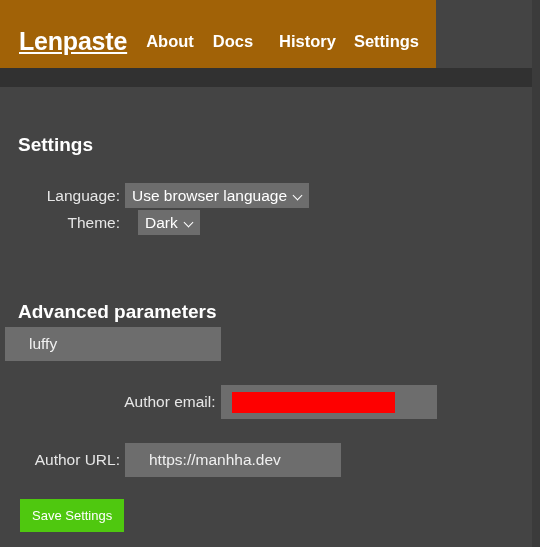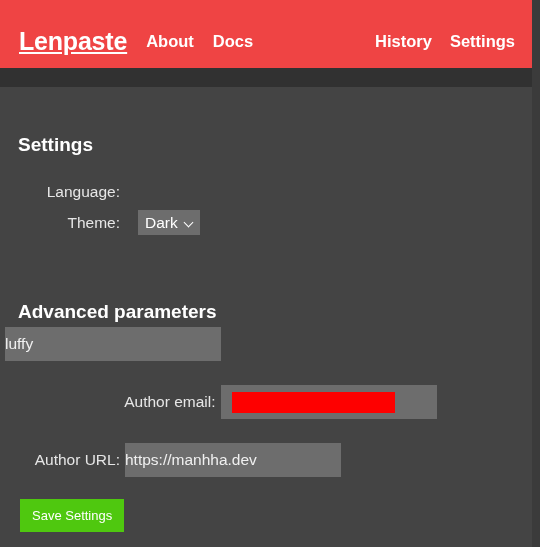--- a/index.html
+++ b/index.html
@@ -15,22 +15,22 @@
     color: #e8e8e8;
     position: relative;
   }
 
   
   #page-root { width: 540px; height: 547px; position: relative; }
 
   .header-bar {
     position: absolute;
     left: 0; top: 0;
-    width: 532px; height: 68px;
-    background: #ef4444;
+    width: 436px; height: 68px;
+    background: #a16207;
     display: flex;
     align-items: center;
     padding: 14px 17px 0 19px;
   }
   .brand {
     font-size: 25px;
     font-weight: bold;
     color: #ffffff;
     letter-spacing: -0.2px;
     margin-right: 19px;
@@ -140,21 +140,21 @@
   .text-input {
     margin-left: 5px;
     width: 216px;
     height: 34px;
     background: #6d6d6d;
     border: none;
     outline: none;
     color: #f0f0f0;
     font-size: 15.5px;
     font-family: "Liberation Sans", sans-serif;
-    padding: 0 0;
+    padding: 0 24px;
   }
   .text-input::placeholder { color: #cfcfcf; }
 
   
   .input-wrap { position: relative; margin-left: 5px; width: 216px; height: 34px; }
   .input-wrap .text-input { margin-left: 0; width: 216px; }
   .redaction {
     position: absolute;
     left: 11px; top: 7px;
     width: 163px; height: 21px;
@@ -195,20 +195,24 @@
   </div>
   <div class="header-strip"></div>
   <div class="right-edge"></div>
 
   <div class="main">
 
     <h2 class="section-title title-settings">Settings</h2>
 
     <div class="form-row row-language">
       <span class="field-label">Language:</span>
+      <div class="select-box">
+        <span>Use browser language</span>
+        <span class="select-caret"></span>
+      </div>
     </div>
 
     <div class="form-row row-theme">
       <span class="field-label">Theme:</span>
       <div class="select-box">
         <span>Dark</span>
         <span class="select-caret"></span>
       </div>
     </div>
 

